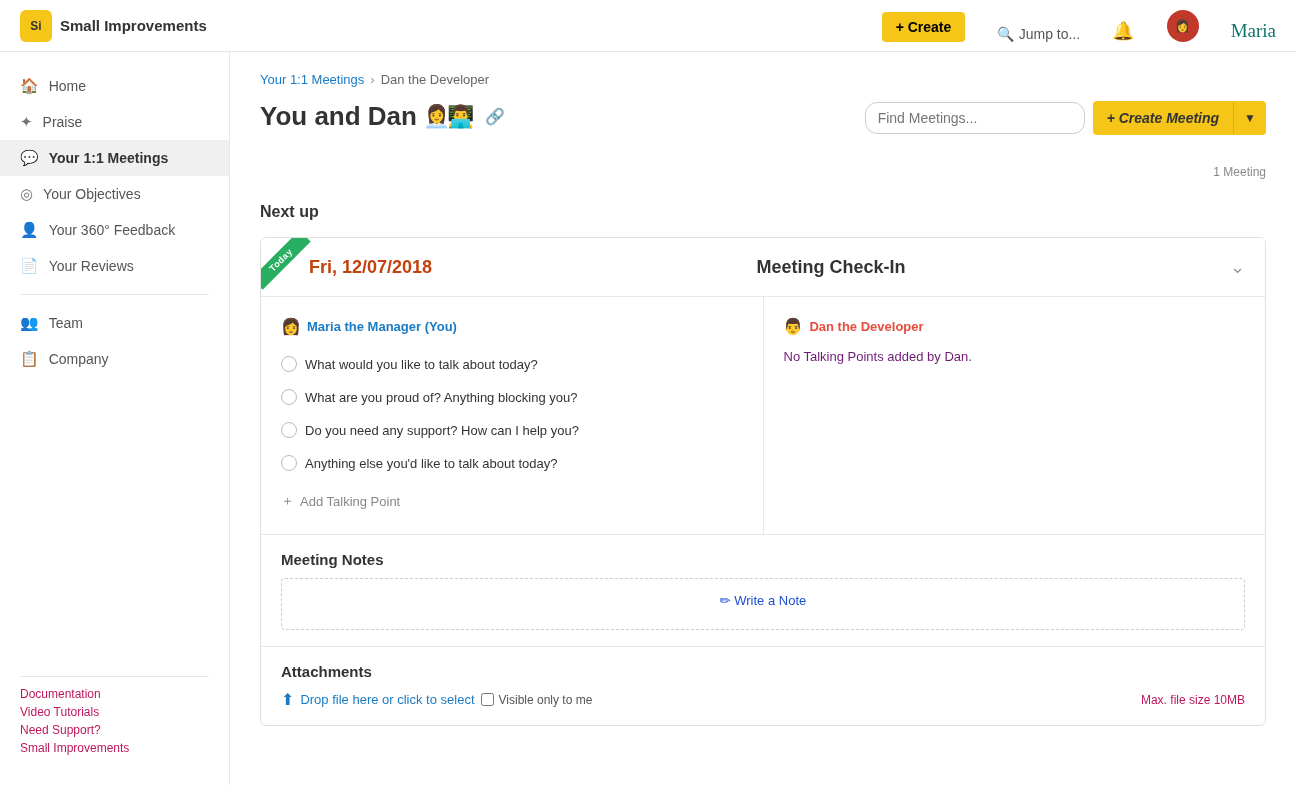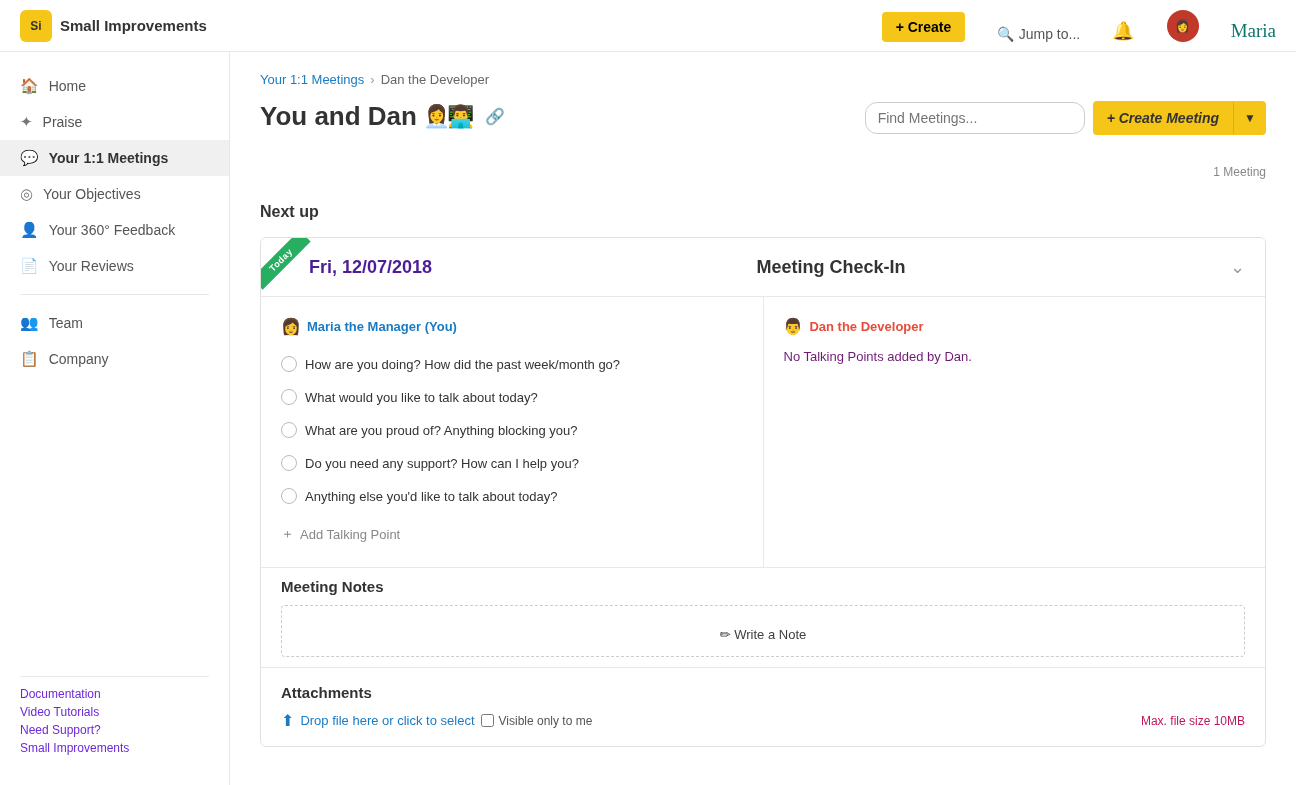--- a/index.html
+++ b/index.html
@@ -48,21 +48,21 @@
     .sidebar-nav li {
       display: flex; align-items: center; gap: 10px;
       padding: 9px 20px; cursor: pointer; color: #555; font-size: 14px;
       border-radius: 0;
     }
     .sidebar-nav li.active { font-weight: 600; color: #333; background: #f0f0f0; }
     .sidebar-nav li .nav-icon { font-size: 15px; color: #777; }
     .sidebar-separator { margin: 10px 20px; border-top: 1px solid #e8e8e8; }
     .sidebar-footer { padding: 10px 20px; }
     .sidebar-footer a {
-      display: block; color: #6d28d9; font-size: 12px; text-decoration: none;
+      display: block; color: #be185d; font-size: 12px; text-decoration: none;
       margin-bottom: 4px;
     }
 
     
     .main-content {
       flex: 1; overflow-y: auto; padding: 20px 30px;
     }
 
     
     .breadcrumb {
@@ -122,21 +122,21 @@
     .today-ribbon {
       position: absolute; top: 0; left: 0; width: 60px; height: 60px;
       overflow: hidden;
     }
     .today-ribbon-inner {
       background: #27ae60; color: #fff; font-size: 9px; font-weight: 700;
       text-align: center; transform: rotate(-45deg);
       position: absolute; top: 14px; left: -14px;
       width: 68px; padding: 3px 0; letter-spacing: 0.5px;
     }
-    .meeting-date { font-size: 18px; font-weight: 700; color: #4c1d95; margin-left: 28px; }
+    .meeting-date { font-size: 18px; font-weight: 700; color: #c2410c; margin-left: 28px; }
     .meeting-type { font-size: 18px; font-weight: 600; color: #333; }
     .meeting-collapse { color: #999; cursor: pointer; font-size: 18px; }
 
     
     .meeting-body { padding: 0; }
     .talking-columns { display: flex; gap: 0; }
     .talking-col { flex: 1; padding: 20px; }
     .talking-col + .talking-col { border-left: 1px solid #e8e8e8; }
     .talking-col-header {
       font-size: 13px; font-weight: 600; color: #1a7bc4; margin-bottom: 12px;
@@ -157,26 +157,26 @@
 
     .add-talking-point {
       display: flex; align-items: center; gap: 6px;
       color: #888; font-size: 13px; cursor: pointer; margin-top: 8px;
       padding: 4px 0;
     }
 
     .no-points { color: #701a75; font-size: 13px; padding: 4px 0; }
 
     
-    .meeting-notes-section { padding: 10px 20px; border-top: 1px solid #e8e8e8; }
+    .meeting-notes-section { padding: 16px 20px; border-top: 1px solid #e8e8e8; }
     .meeting-notes-title { font-size: 15px; font-weight: 600; color: #333; margin-bottom: 10px; }
     .notes-editor {
       border: 1.5px dashed #ccc; border-radius: 4px; padding: 14px;
-      min-height: 52px; display: flex; align-items: flex-end; justify-content: center;
-      cursor: text; color: #404040; font-size: 13px; gap: 6px;
+      min-height: 52px; display: flex; align-items: flex-start; justify-content: center;
+      cursor: text; color: #1d4ed8; font-size: 13px; gap: 6px;
     }
 
     
     .attachments-section { padding: 16px 20px; border-top: 1px solid #e8e8e8; }
     .attachments-title { font-size: 15px; font-weight: 600; color: #333; margin-bottom: 10px; }
     .attachments-drop {
       display: flex; align-items: center; justify-content: space-between;
     }
     .drop-area { display: flex; align-items: center; gap: 6px; font-size: 13px; }
     .drop-link { color: #1a7bc4; text-decoration: none; cursor: pointer; }
@@ -306,28 +306,20 @@
         <div class="talking-columns">
 
           <div class="talking-col">
             <div class="talking-col-header">
               <span style="font-size:16px;">👩</span>
               <span>Maria the Manager (You)</span>
             </div>
 
             <div class="talking-point">
               <div class="tp-check"></div>
-              <span class="tp-text">How are you doing? How did the past week/month go?</span>
-              <div class="tp-actions">
-                <span class="tp-edit">✏</span>
-                <span class="tp-drag">⋮⋮</span>
-              </div>
-            </div>
-            <div class="talking-point">
-              <div class="tp-check"></div>
               <span class="tp-text">What would you like to talk about today?</span>
               <div class="tp-actions">
                 <span class="tp-edit">✏</span>
                 <span class="tp-drag">⋮⋮</span>
               </div>
             </div>
             <div class="talking-point">
               <div class="tp-check"></div>
               <span class="tp-text">What are you proud of? Anything blocking you?</span>
               <div class="tp-actions">

